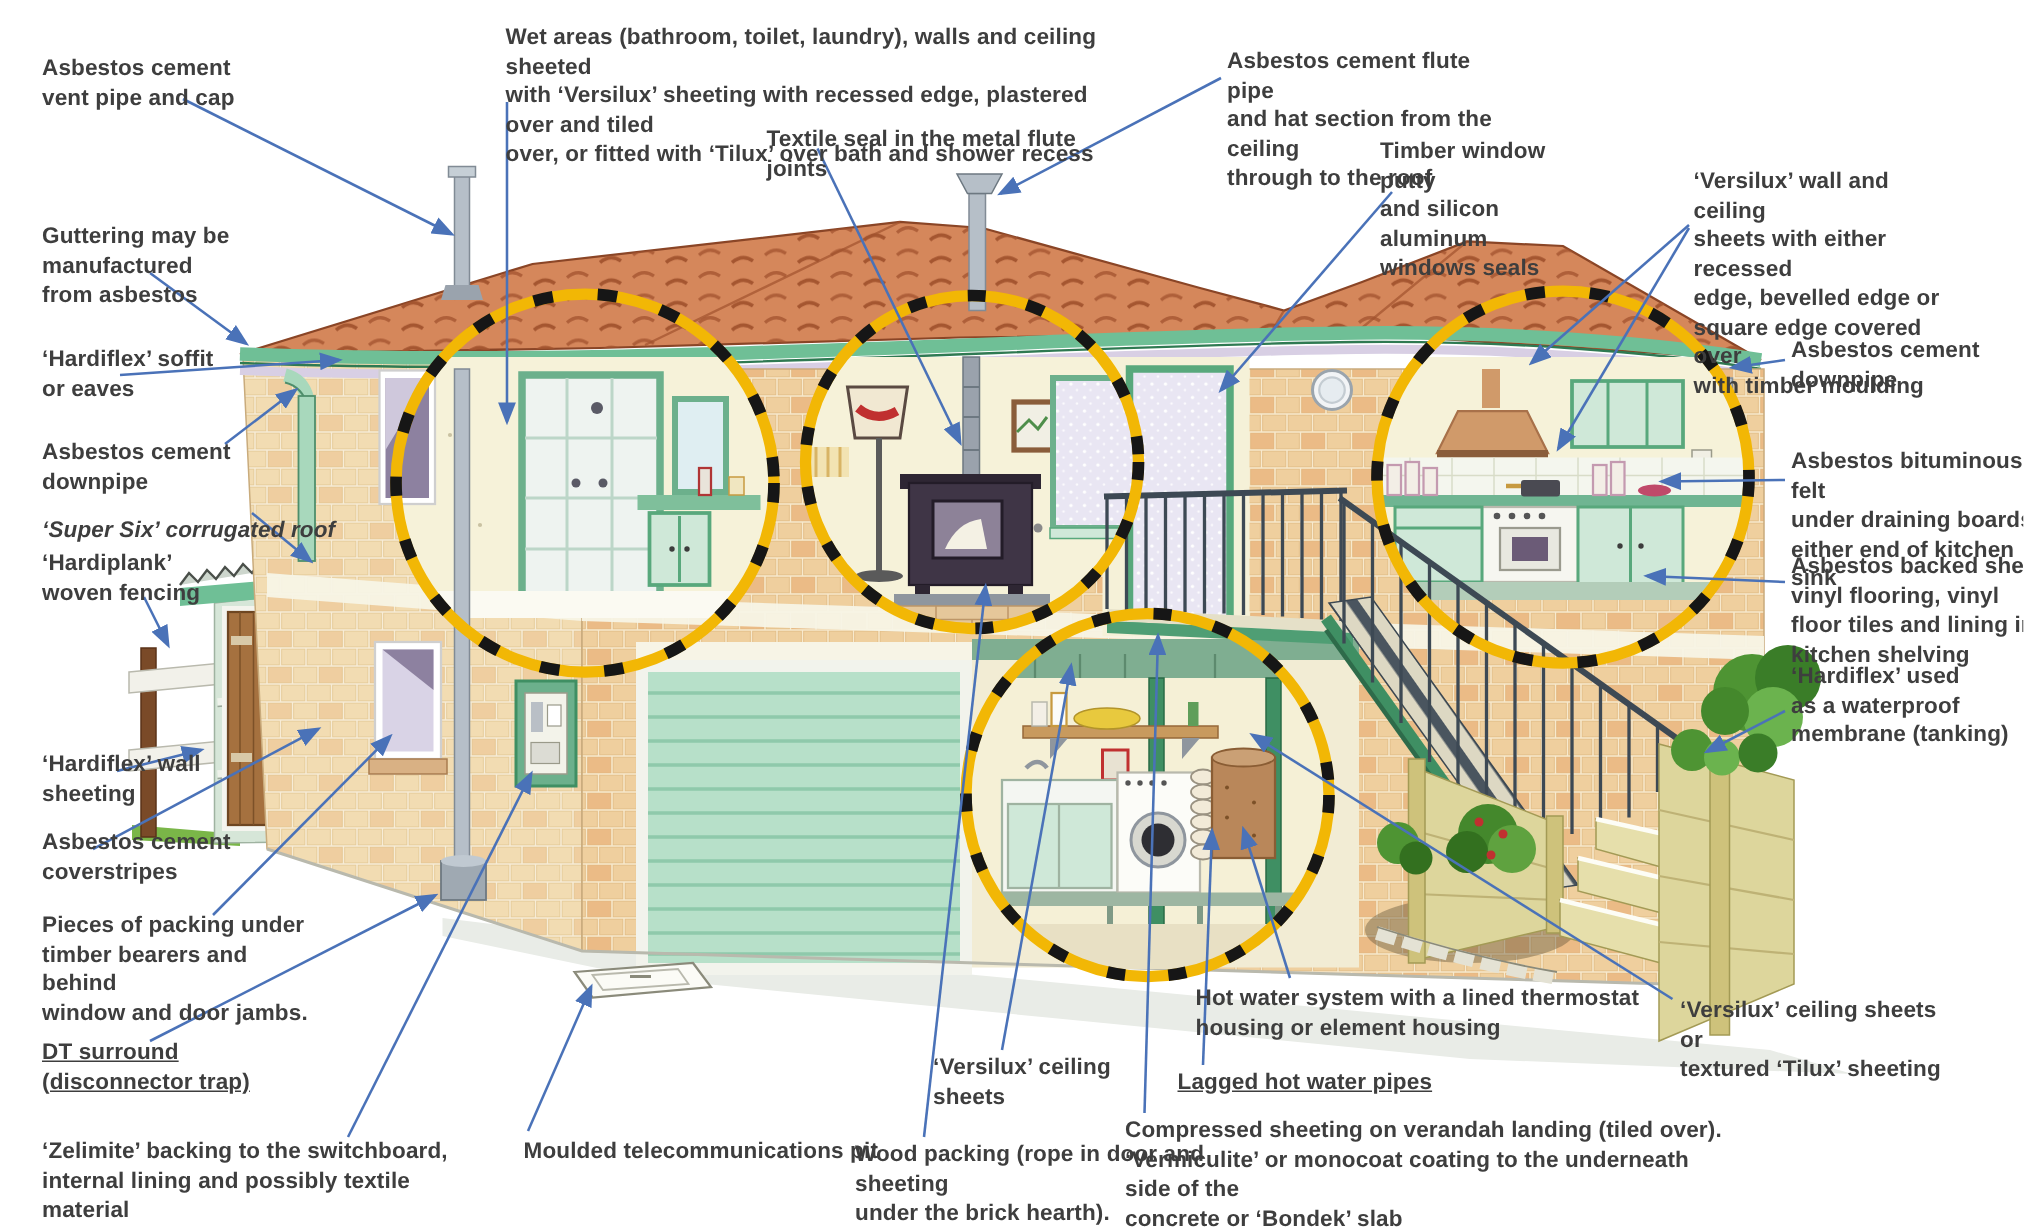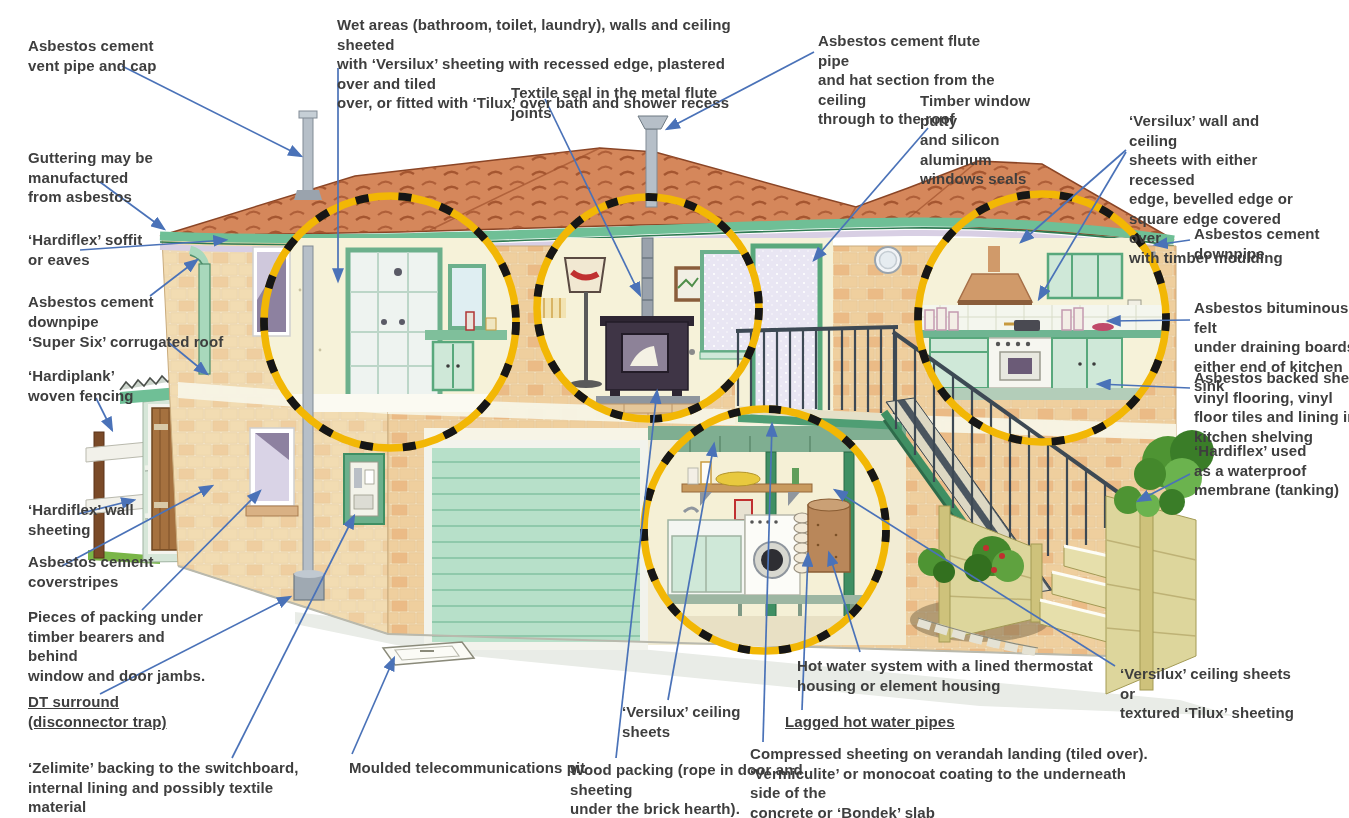--- a/index.html
+++ b/index.html
@@ -400,21 +400,21 @@
 </svg>
 
 <div class="labels" id="labels">
       <div class="callout" style="left: 28px; top: 36px; width: 160px;">Asbestos cement
 vent pipe and cap</div>
       <div class="callout" style="left: 28px; top: 148px; width: 210px;">Guttering may be manufactured
 from asbestos</div>
       <div class="callout" style="left: 28px; top: 230px; width: 120px;">‘Hardiflex’ soffit
 or eaves</div>
       <div class="callout" style="left: 28px; top: 292px; width: 200px;">Asbestos cement downpipe</div>
-      <div class="callout" style="left: 28px; top: 332px; width: 200px;">‘Super Six’ corrugated roof</div>
+      <div class="callout" style="left: 28px; top: 344px; width: 200px; font-style: italic;">‘Super Six’ corrugated roof</div>
       <div class="callout" style="left: 28px; top: 366px; width: 120px;">‘Hardiplank’
 woven fencing</div>
       <div class="callout" style="left: 28px; top: 500px; width: 120px;">‘Hardiflex’ wall
 sheeting</div>
       <div class="callout" style="left: 28px; top: 552px; width: 140px;">Asbestos cement
 coverstripes</div>
       <div class="callout" style="left: 28px; top: 607px; width: 190px;">Pieces of packing under
 timber bearers and behind
 window and door jambs.</div>
       <div class="callout" style="left: 28px; top: 692px; width: 160px; text-decoration: underline;">DT surround

